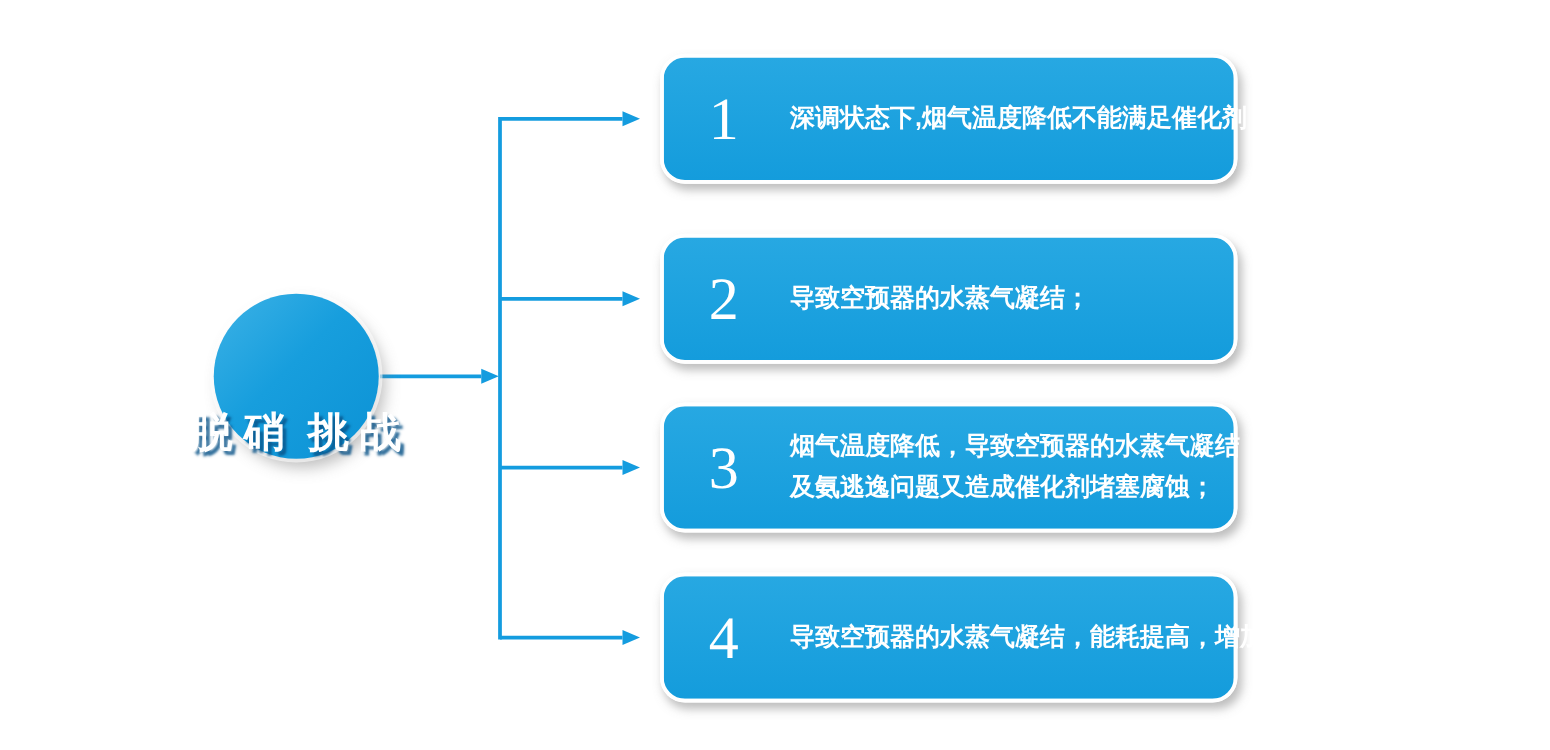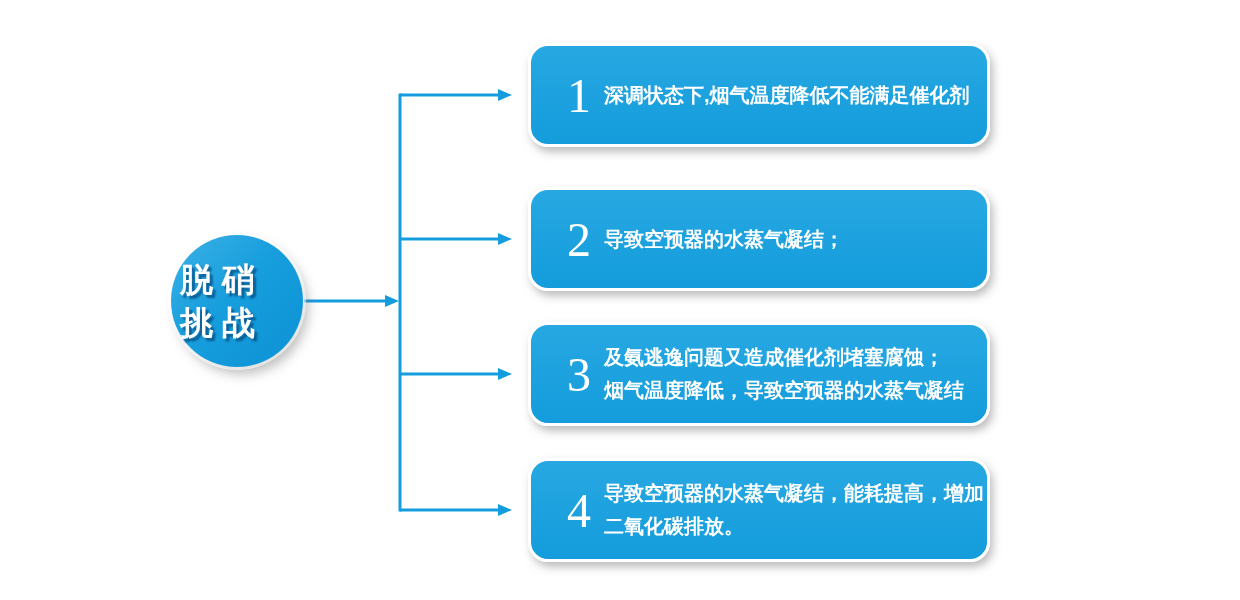--- a/index.html
+++ b/index.html
@@ -18,22 +18,22 @@
     pointer-events: none;
   }
   .challenge-circle {
     position: absolute;
     left: 171px; top: 235px;
     width: 132px; height: 132px;
     border-radius: 50%;
     background: linear-gradient(135deg, #3db2e6 0%, #179edd 45%, #0c92d5 100%);
     box-shadow: 0 0 0 3px rgba(255,255,255,0.55), 5px 7px 12px rgba(110,110,110,0.45);
     display: flex;
-    flex-direction: column;
-    align-items: flex-start;
+    flex-direction: row;
+    align-items: flex-end;
     justify-content: center;
     color: #ffffff;
     font-weight: bold;
     font-size: 33px;
     line-height: 43px;
   }
   .challenge-circle .cline {
     letter-spacing: 9px;
     padding-left: 9px; 
     text-shadow: 3px 3px 2px rgba(9, 84, 136, 0.85);
@@ -66,21 +66,21 @@
   }
   .box-text {
     margin-left: 7px;
     width: 382px;
     color: #ffffff;
     font-weight: bold;
     font-size: 20px;
     line-height: 33px;
     flex: 0 0 auto;
   }
-  .box-text .tline { white-space: nowrap; }
+  .box-text .tline { white-space: nowrap; margin-left: 28px; }
 </style>
 </head>
 <body>
 
 <div class="canvas">
 
   <svg class="connectors" viewBox="0 0 1240 600" xmlns="http://www.w3.org/2000/svg">
     <defs>
       <marker id="ah" markerUnits="userSpaceOnUse" markerWidth="16" markerHeight="14" refX="1" refY="7" orient="auto">
         <path d="M1,1 L15,7 L1,13 Z" fill="#149CDF"></path>
@@ -112,26 +112,25 @@
   <div class="challenge-box b2">
     <div class="box-number">2</div>
     <div class="box-text">
       <div class="tline">导致空预器的水蒸气凝结；</div>
     </div>
   </div>
 
   <div class="challenge-box b3">
     <div class="box-number">3</div>
     <div class="box-text">
+      <div class="tline">烟气温度降低，导致空预器的水蒸气凝结</div>
       <div class="tline">及氨逃逸问题又造成催化剂堵塞腐蚀；</div>
-      <div class="tline">烟气温度降低，导致空预器的水蒸气凝结</div>
     </div>
   </div>
 
   <div class="challenge-box b4">
     <div class="box-number">4</div>
     <div class="box-text">
       <div class="tline">导致空预器的水蒸气凝结，能耗提高，增加</div>
-      <div class="tline">二氧化碳排放。</div>
     </div>
   </div>
 
 </div>
 
 </body></html>

